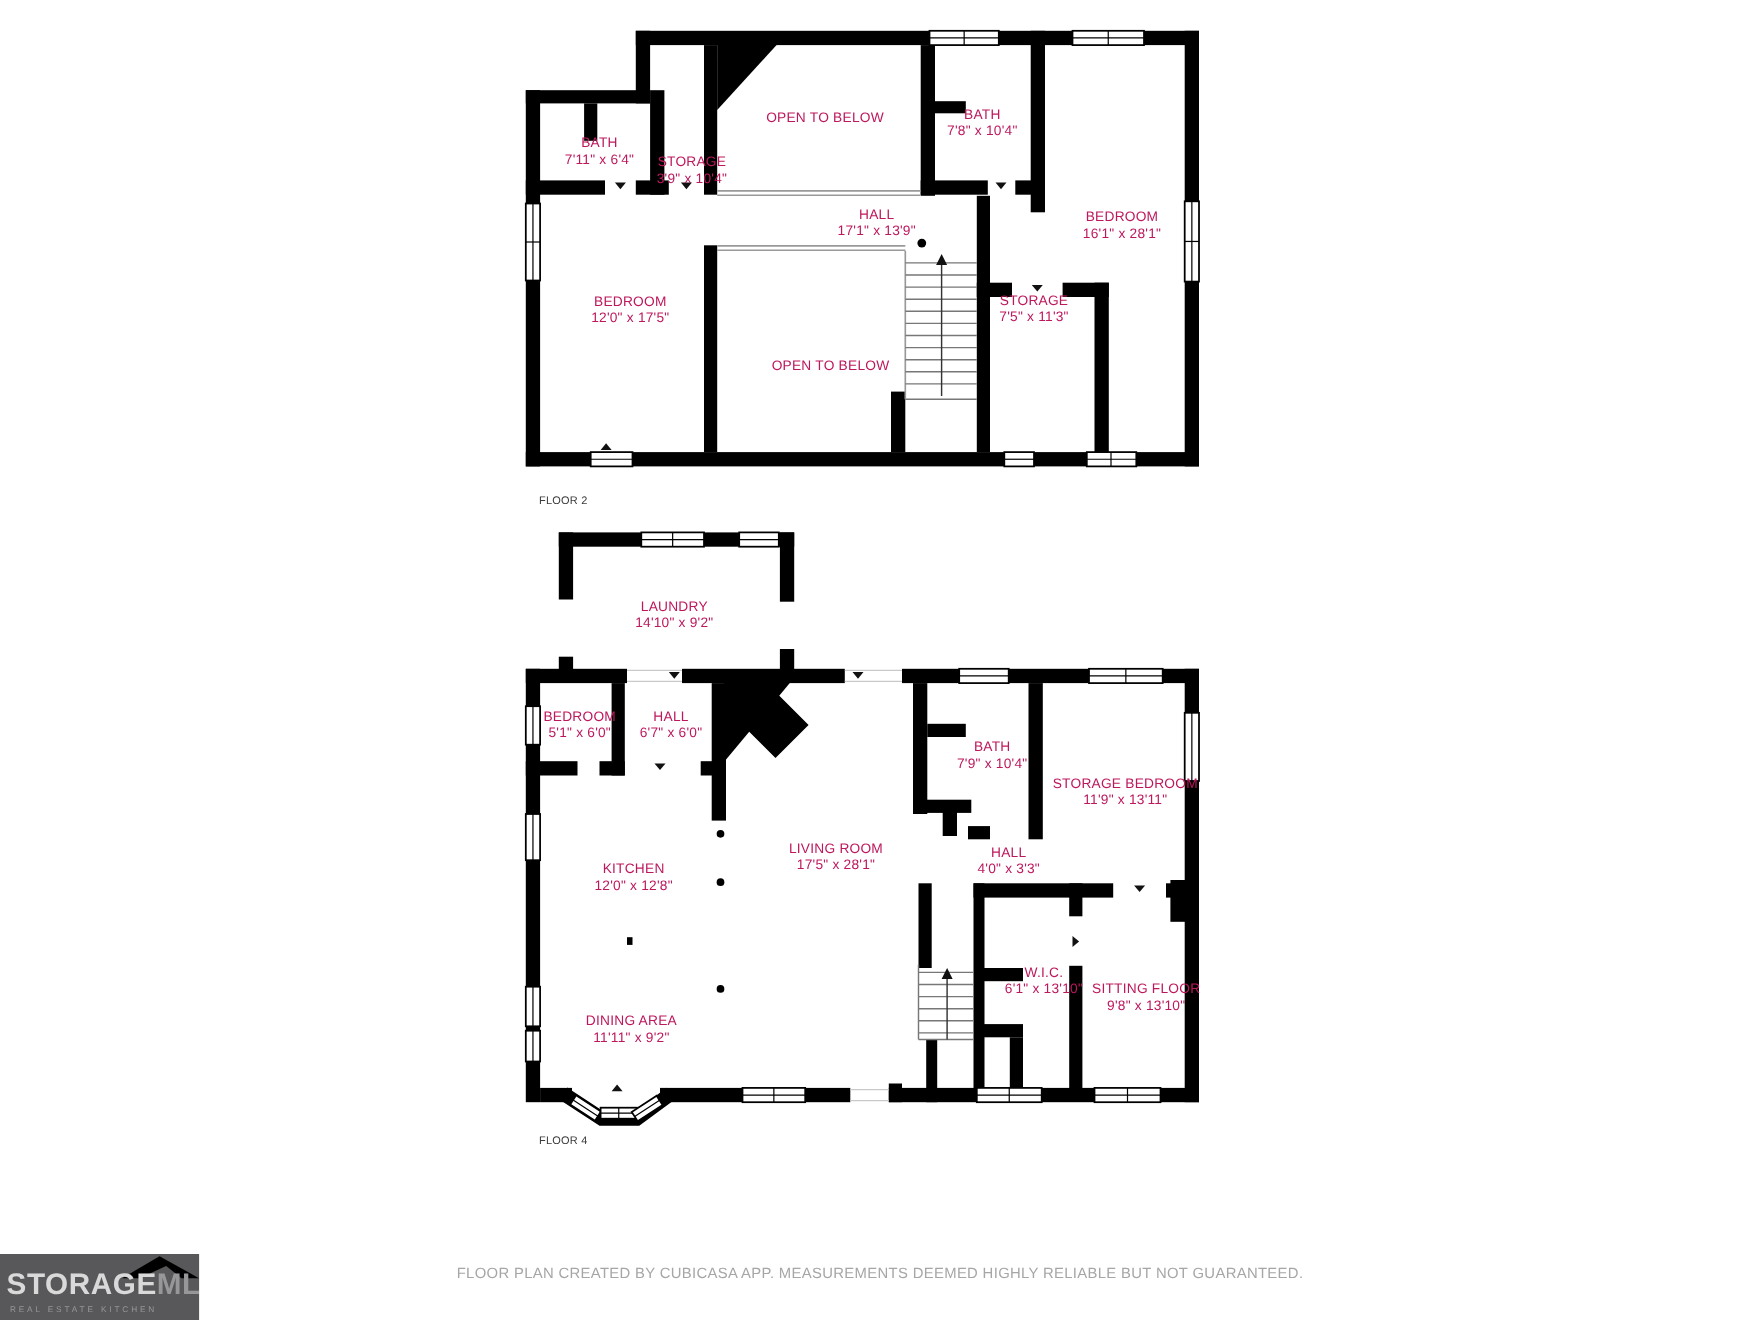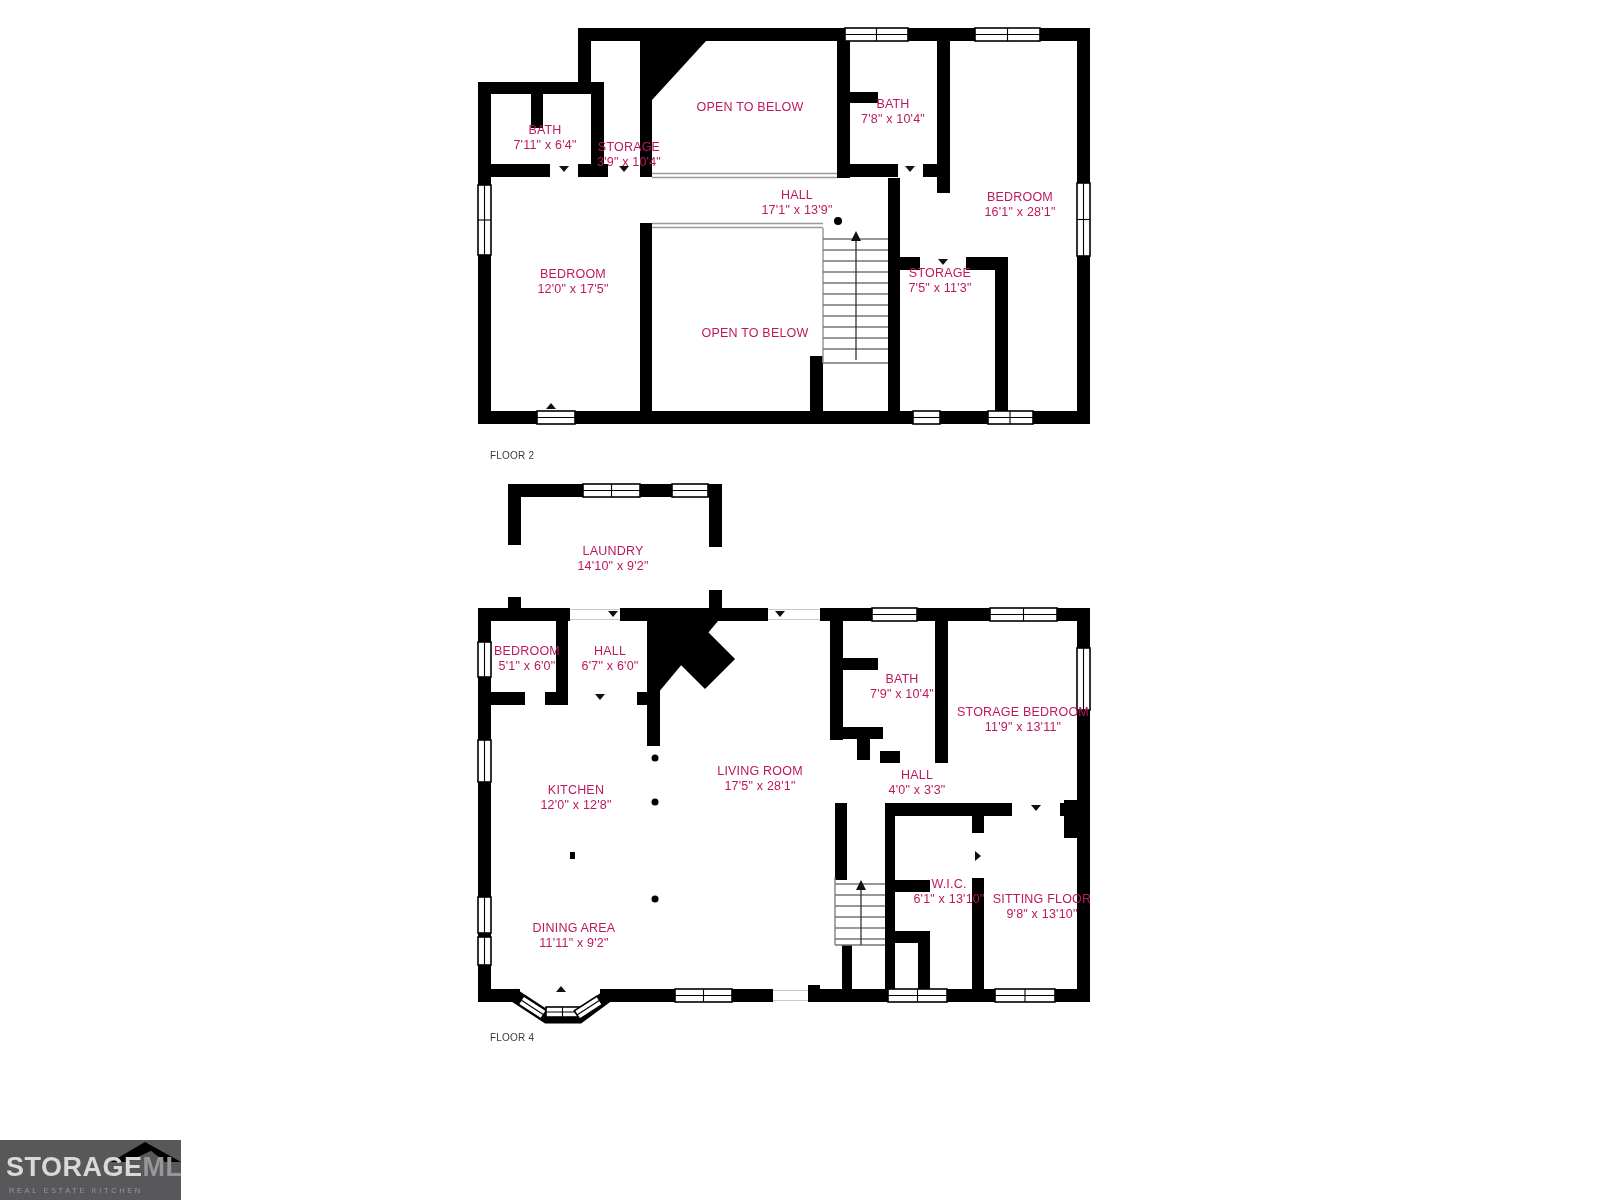--- a/index.html
+++ b/index.html
@@ -308,20 +308,21 @@
   <span class="dims">9'8" x 13'10"</span>
 </div>
 <div class="lbl" style="left:574px;top:936px">
   <span>DINING AREA</span>
   <span class="dims">11'11" x 9'2"</span>
 </div>
 
 <div class="floortag" style="left:490px;top:450px">FLOOR 2</div>
 <div class="floortag" style="left:490px;top:1032px">FLOOR 4</div>
 
+<div class="disclaimer">FLOOR PLAN CREATED BY CUBICASA APP. MEASUREMENTS DEEMED HIGHLY RELIABLE BUT NOT GUARANTEED.</div>
 
 <div class="logo">
   <svg width="82" height="24" viewBox="0 0 82 24">
     <polygon points="8,22 42,2 52,9 24,22" fill="#e9e9ea"></polygon>
     <polygon points="42,2 78,22 62,22 47,10" fill="#97979a"></polygon>
   </svg>
   <div class="brand">
     <span class="g">STORAGE</span><span class="m">MLS</span>
   </div>
   <div class="tagline">REAL ESTATE KITCHEN</div>

